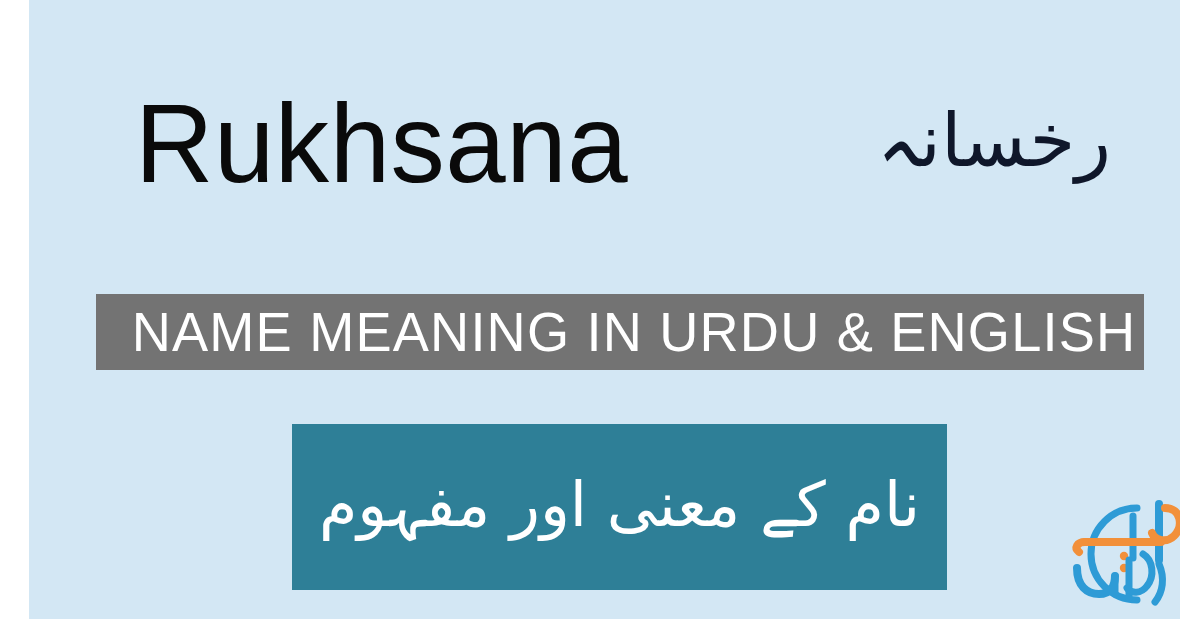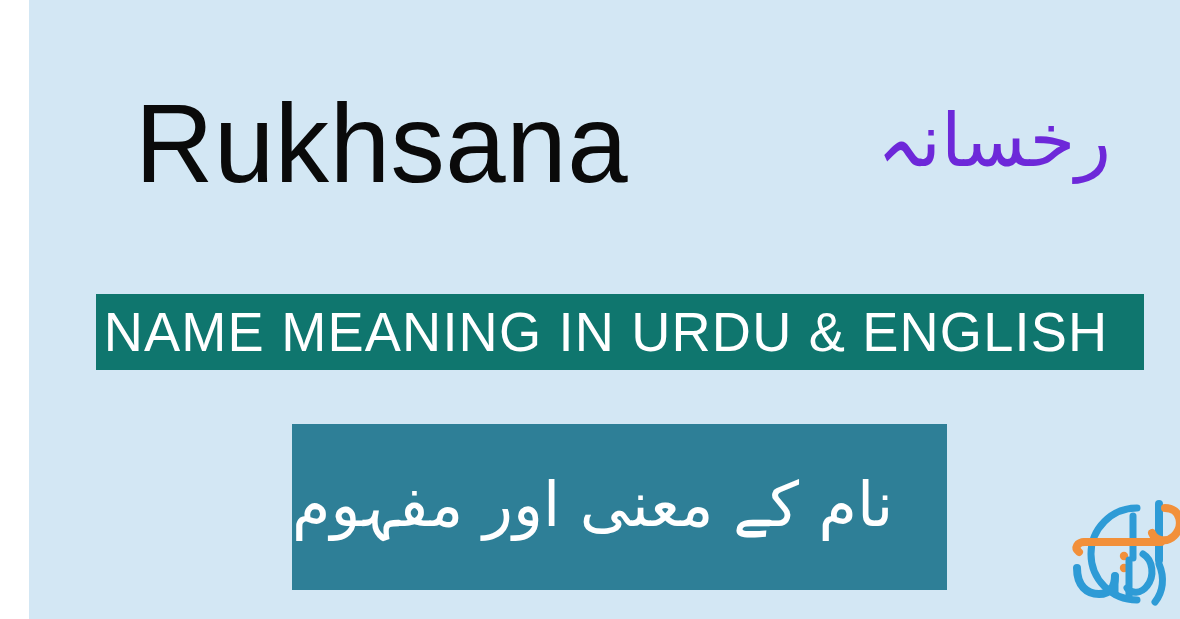--- a/index.html
+++ b/index.html
@@ -42,35 +42,35 @@
     right: 98px;
     top: 92px;
     width: 230px;
     text-align: left;
     direction: rtl;
     unicode-bidi: bidi-override;
     font-family: "DejaVu Sans", "Liberation Sans", sans-serif;
     font-size: 74px;
     line-height: 1.32;
     font-weight: 400;
-    color: #6d28d9;
+    color: #0f172a;
     white-space: nowrap;
   }
 
   
   #banner {
     position: absolute;
     left: 67px;
     top: 294px;
     width: 1048px;
     height: 76px;
-    background: #0f766e;
+    background: #737373;
     display: flex;
     align-items: center;
-    justify-content: flex-start;
+    justify-content: flex-end;
   }
 
   #banner-text {
     font-family: "Liberation Sans", "DejaVu Sans", sans-serif;
     font-size: 55px;
     font-weight: 300;
     line-height: 1;
     color: #ffffff;
     letter-spacing: 1.2px;
     white-space: nowrap;
@@ -80,20 +80,21 @@
   
   #meaning-box {
     position: absolute;
     left: 263px;
     top: 424px;
     width: 655px;
     height: 166px;
     background: #2e7f97;
     display: flex;
     align-items: center;
+    justify-content: center;
   }
 
   #meaning-text {
     direction: rtl;
     unicode-bidi: bidi-override;
     font-family: "DejaVu Sans", "Liberation Sans", sans-serif;
     font-size: 62px;
     line-height: 1.5;
     font-weight: 400;
     color: #ffffff;

